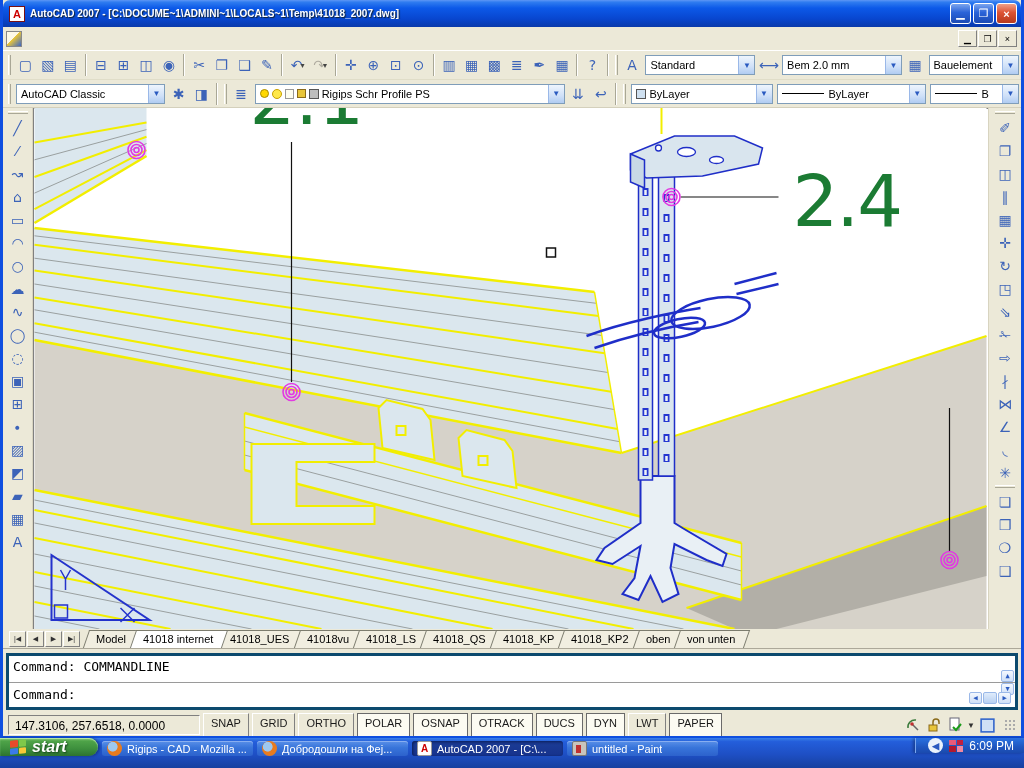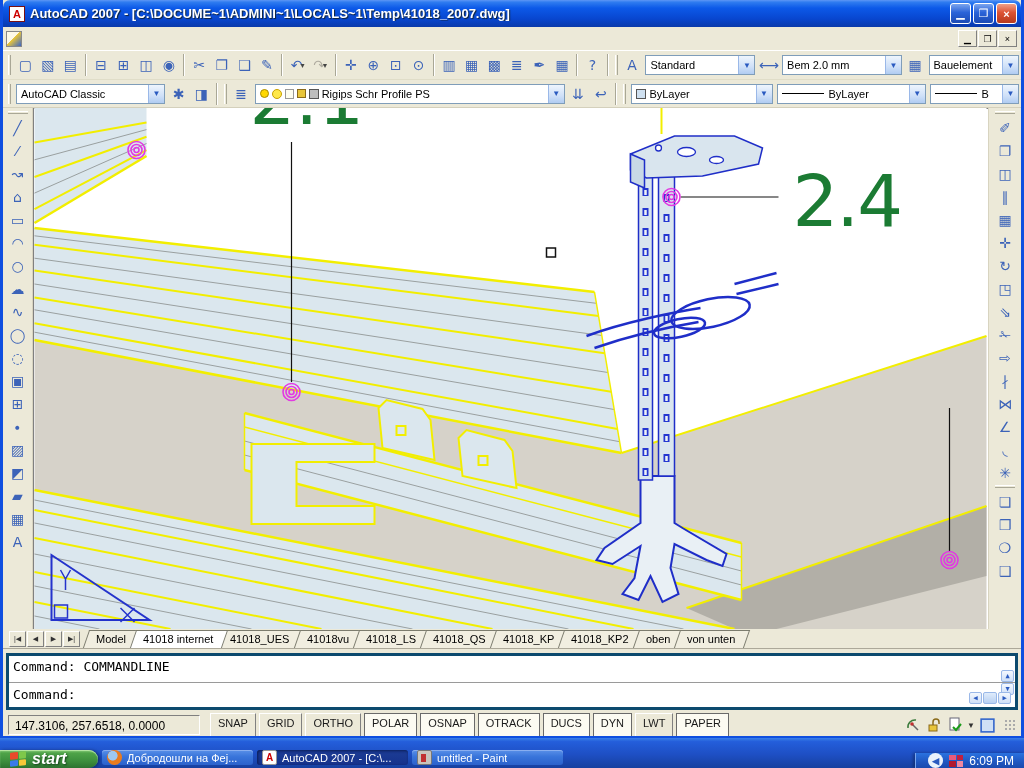--- a/index.html
+++ b/index.html
@@ -9,21 +9,21 @@
   .window { position:absolute; left:0; top:0; width:1024px; height:738px;
     border-left:3px solid #0f4fe0; border-right:3px solid #0f4fe0; border-bottom:2px solid #0f4fe0;
     background:#ece9d8; overflow:hidden; }
 
   
   .titlebar { height:27px; display:flex; align-items:center; padding:0 4px 0 6px; gap:5px;
     background:linear-gradient(180deg,#5e97f5 0%,#2f7cf0 8%,#0c59e8 30%,#0846cf 70%,#0a3aaa 100%);
     border-radius:7px 7px 0 0; color:#fff; }
   .app-icon { width:16px; height:16px; background:#fff; border:1px solid #7a1010; color:#c00;
     font-weight:bold; font-size:11px; display:flex; align-items:center; justify-content:center; }
-  .title-text { font-size:13px; font-weight:bold; text-shadow:1px 1px 1px #123;
+  .title-text { font-size:10px; font-weight:bold; text-shadow:1px 1px 1px #123;
     white-space:nowrap; overflow:hidden; flex:1; }
   .winbtns { display:flex; gap:2px; }
   .winbtn { width:21px; height:21px; border-radius:3px; border:1px solid #fff; color:#fff;
     font-size:11px; display:flex; align-items:center; justify-content:center;
     background:linear-gradient(180deg,#7aa4ee,#2a63d8 45%,#1c4bb4); }
   .winbtn.close { background:linear-gradient(180deg,#f0a088,#dd5334 45%,#b63a1c); font-weight:bold; }
 
   
   .menubar { height:24px; display:flex; align-items:center; background:#ece9d8; padding-left:3px;
     border-bottom:1px solid #fff; }
@@ -87,34 +87,34 @@
   .cmd-prompt { height:24px; padding:4px 36px 0 4px; }
   .vscroll { position:absolute; right:1px; top:14px; display:flex; flex-direction:column; gap:1px; }
   .vscroll .sbtn2, .hscroll .sbtn2 { width:13px; height:12px; font-size:7px; color:#2a5ac0;
     background:linear-gradient(180deg,#f4f8fe,#cfe0f8); border:1px solid #9ab8e8; border-radius:2px;
     display:flex; align-items:center; justify-content:center; }
   .hscroll { position:absolute; right:4px; bottom:3px; display:flex; gap:1px; }
   .hthumb { width:14px; height:12px; background:linear-gradient(180deg,#e0ecfb,#b8d0f2);
     border:1px solid #9ab8e8; border-radius:2px; }
 
   
-  .statusbar { height:26px; display:flex; align-items:center; background:#ece9d8; padding:0 5px; gap:10px; }
+  .statusbar { height:26px; display:flex; align-items:center; background:#ece9d8; padding:0 5px; gap:3px; }
   .coords { width:192px; height:20px; padding:3px 6px 0 6px; font-size:12px; background:#ece9d8;
     border:1px solid; border-color:#808080 #fff #fff #808080; white-space:nowrap; overflow:hidden; }
   .stgl { height:24px; padding:3px 7px 0 7px; font-size:11px; color:#1a1a1a; }
   .stgl.off { border:1px solid; border-color:#fff #808080 #808080 #fff; background:#ece9d8; }
   .stgl.on  { border:1px solid #6a6a6a; background:#fcfbf2; }
   .st-tray { margin-left:auto; display:flex; align-items:center; gap:4px; }
   .st-ico { width:17px; height:17px; display:flex; align-items:center; justify-content:center; }
   .st-drop { font-size:8px; color:#333; }
   .rgrip { width:12px; height:12px; margin-left:4px;
     background:radial-gradient(circle at 2px 2px,#aaa 1px,transparent 1.2px) 0 0/4px 4px; }
 
   
-  .taskbar { position:absolute; left:0; top:738px; width:1024px; height:30px; display:flex; align-items:flex-end;
+  .taskbar { position:absolute; left:0; top:738px; width:1024px; height:30px; display:flex; align-items:flex-start;
     background:linear-gradient(180deg,#3a80e8 0%,#245edb 12%,#1e4fc4 55%,#17409f 100%); }
   .startbtn { width:98px; border-radius:0 10px 10px 0; display:flex; align-items:center; gap:6px;
     padding-left:10px; color:#fff; font-size:16px; font-weight:bold; font-style:italic;
     background:linear-gradient(180deg,#7fc470 0%,#4ea348 18%,#3d8f3d 60%,#2d7330 100%);
     box-shadow:inset 0 1px 1px #b8e8a8, 2px 0 3px rgba(0,0,0,.35); text-shadow:1px 1px 2px #14401a; }
   .winflag { width:16px; height:14px; display:grid; grid-template:1fr 1fr / 1fr 1fr; gap:1px; transform:skewY(-6deg); }
   .winflag i { border-radius:1px; }
   .winflag i:nth-child(1){background:#e84a2a;} .winflag i:nth-child(2){background:#7ec84a;}
   .winflag i:nth-child(3){background:#3a7ae8;} .winflag i:nth-child(4){background:#f8c838;}
   .task { width:151px; margin:3px 0 3px 4px; padding:0 5px; display:flex; align-items:center; gap:5px;
@@ -684,20 +684,24 @@
         <i></i>
         <i></i>
         <i></i>
         <i></i>
       </div>
     <span>start</span>
   </div>
   <div id="tasks" style="display:flex;flex:1;overflow:hidden">
       <div class="task">
         <span class="ticon firefox"></span>
+        <span class="lbl">Rigips - CAD - Mozilla ...</span>
+      </div>
+      <div class="task">
+        <span class="ticon firefox"></span>
         <span class="lbl">Добродошли на Феј...</span>
       </div>
       <div class="task active">
         <span class="ticon autocad">A</span>
         <span class="lbl">AutoCAD 2007 - [C:\...</span>
       </div>
       <div class="task">
         <span class="ticon paint"></span>
         <span class="lbl">untitled - Paint</span>
       </div>

